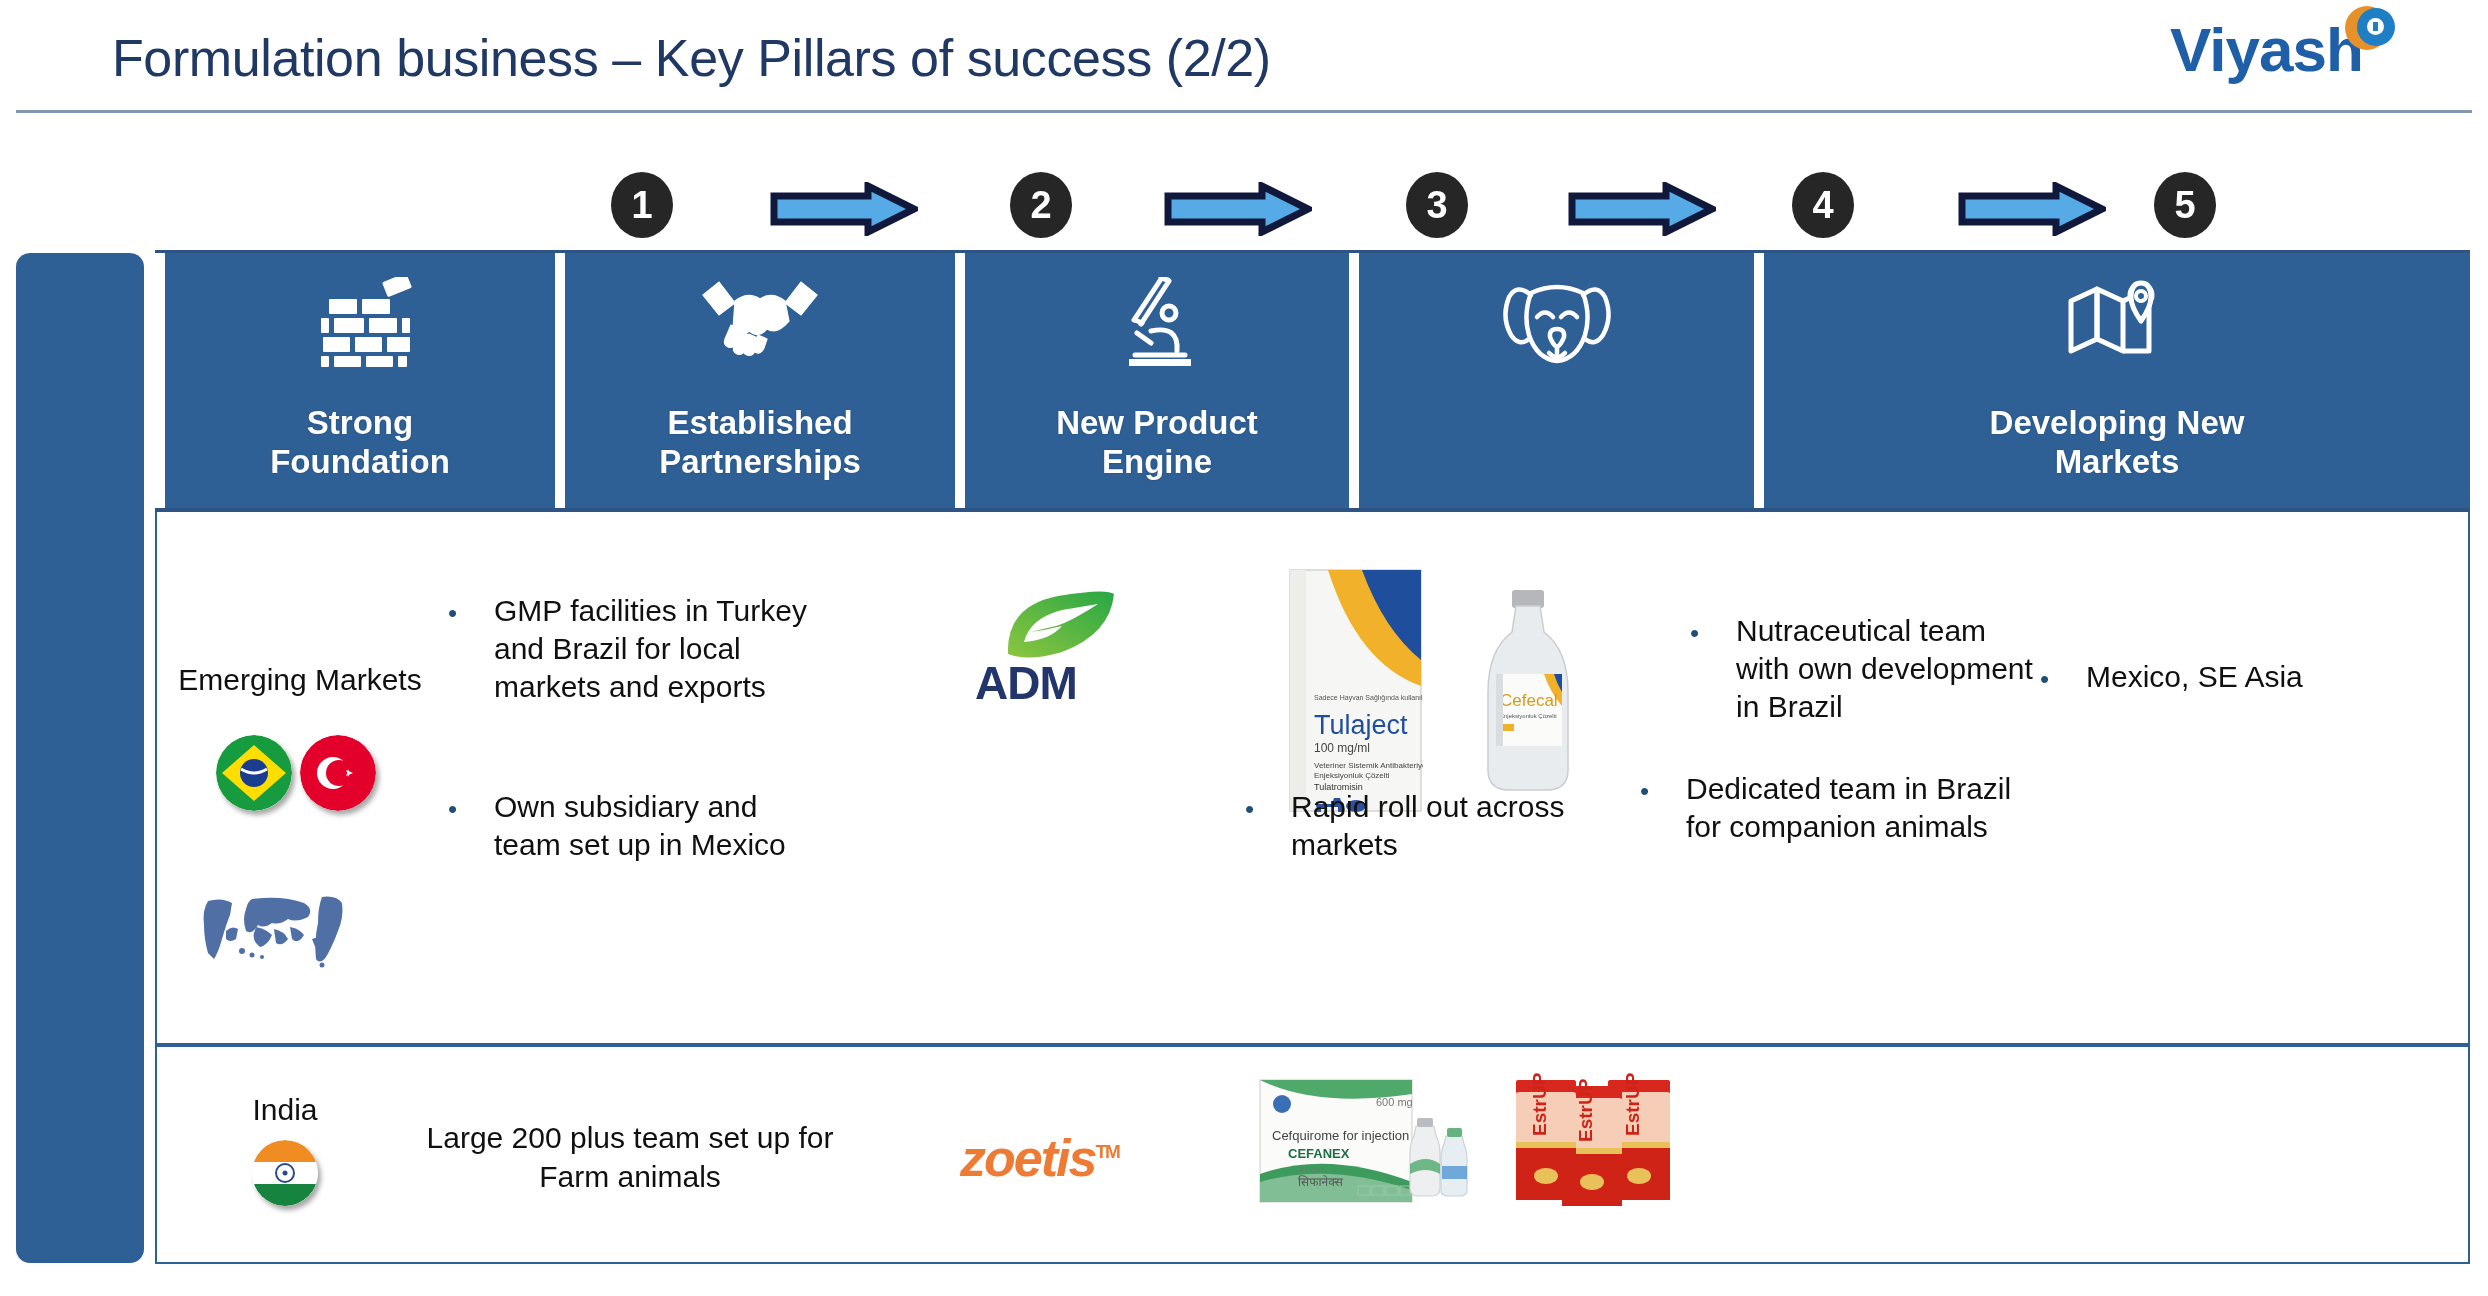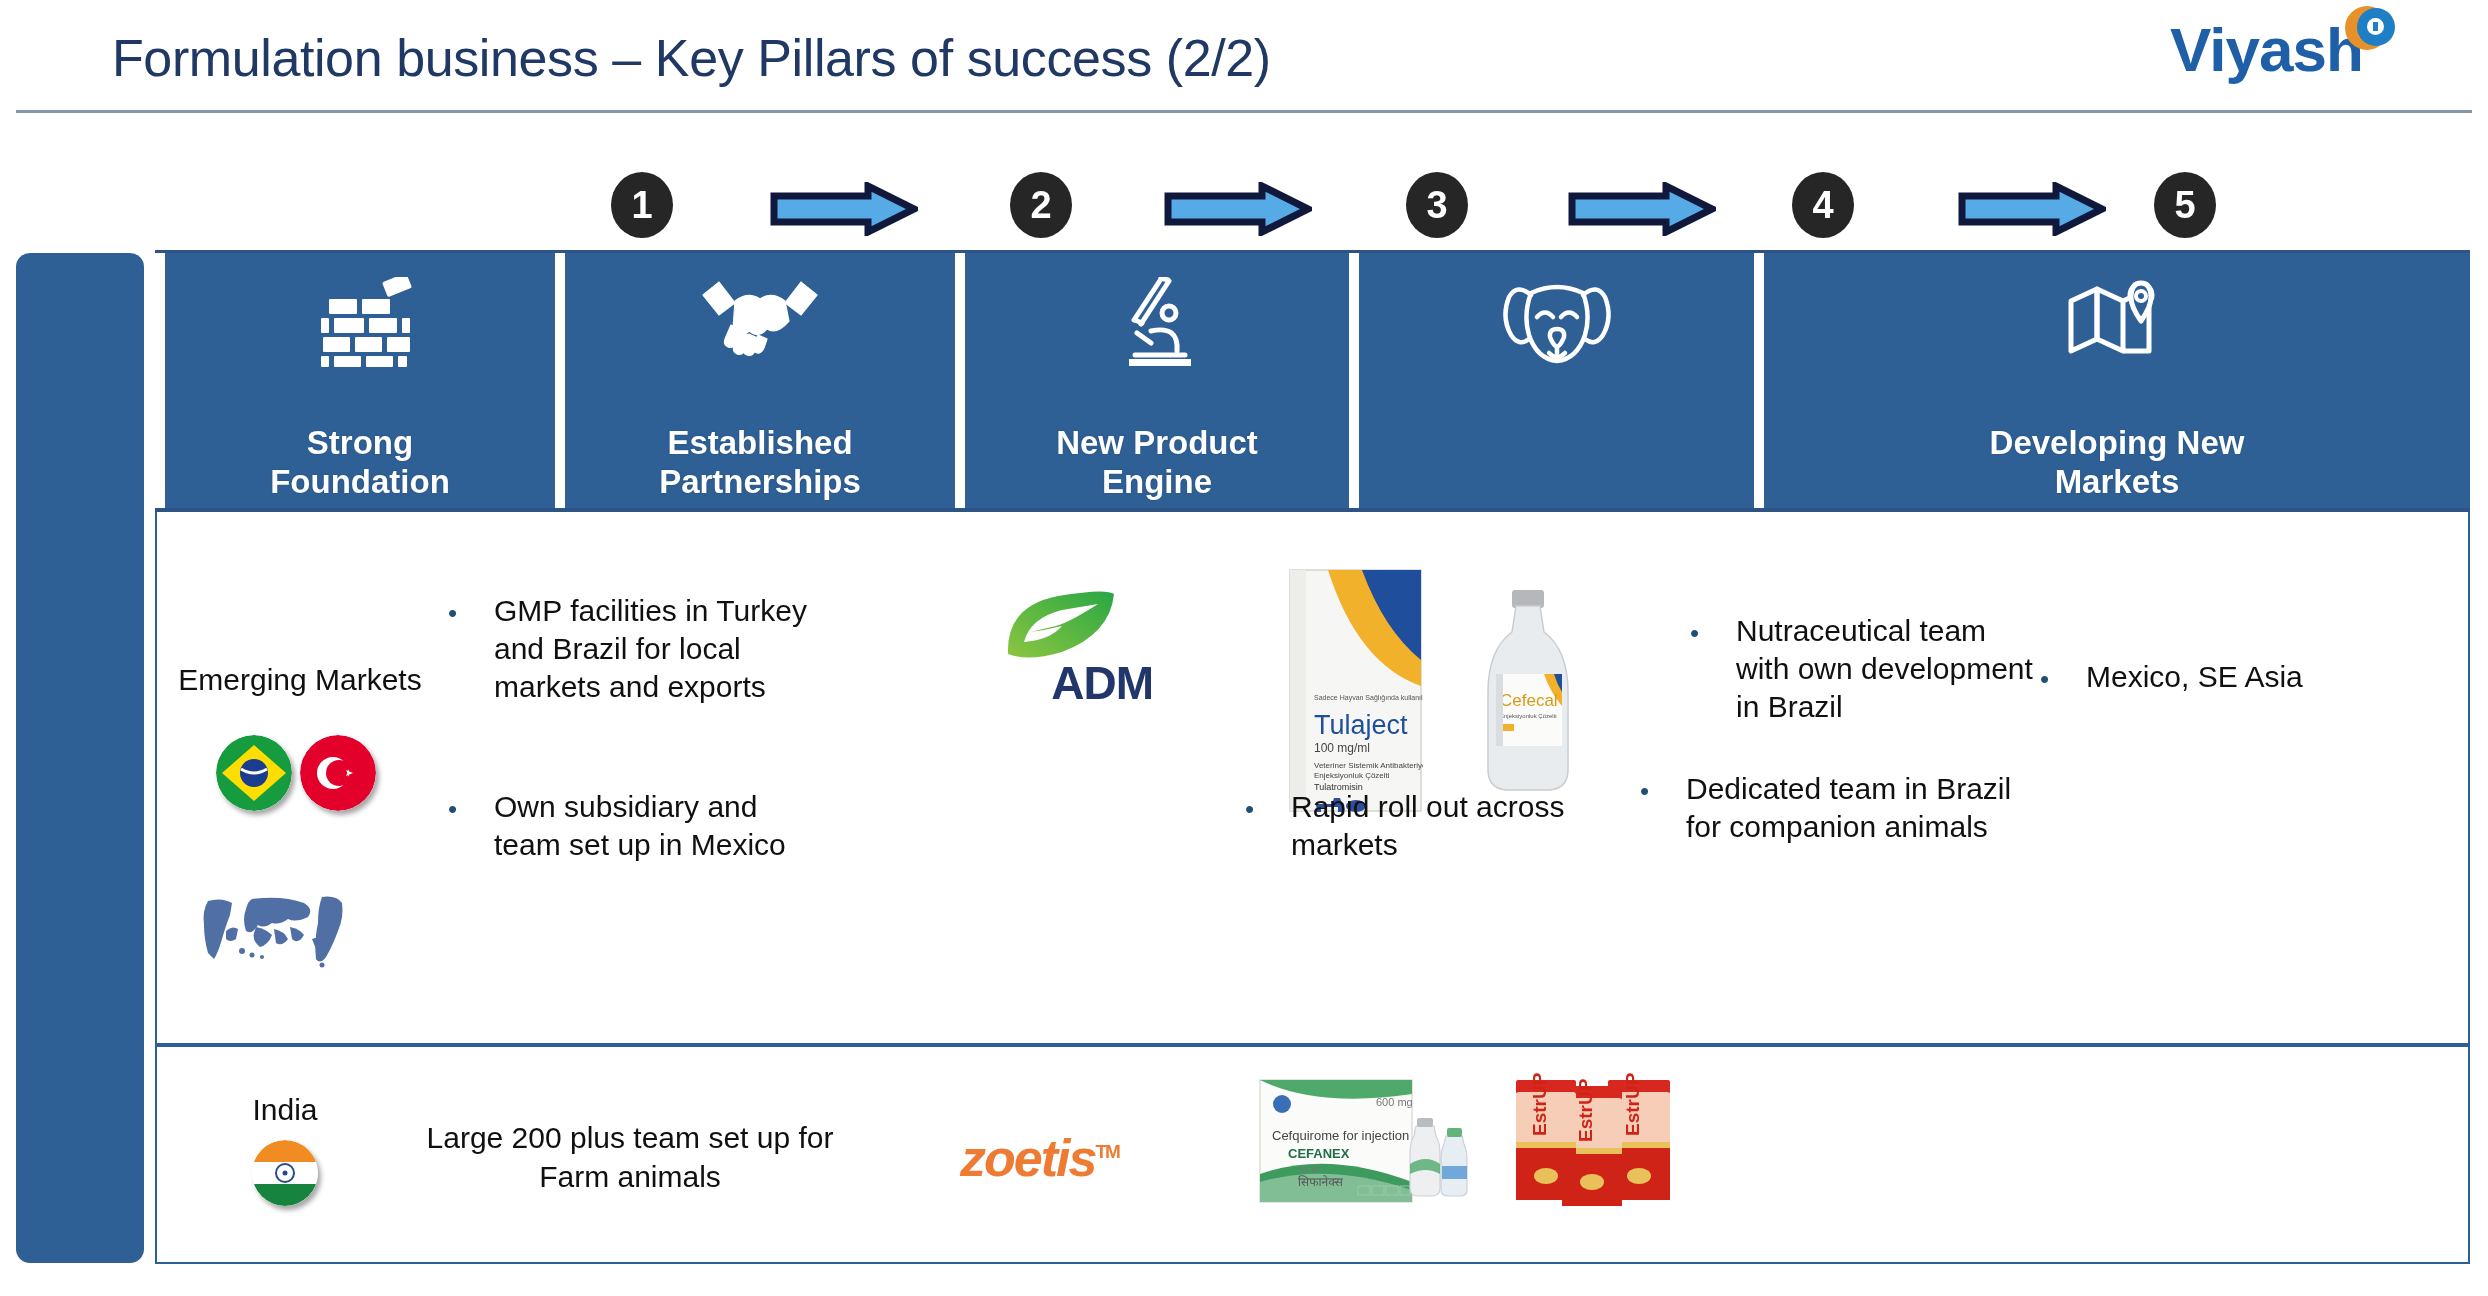--- a/index.html
+++ b/index.html
@@ -67,21 +67,21 @@
   #header-band{
     position:absolute;left:155px;top:250px;width:2315px;height:262px;
     background:#2E6096;
     border-top:3px solid #2E5486;border-bottom:4px solid #2E5486;
     box-sizing:border-box;
     display:flex;
   }
   .hdr-col{
     position:relative;height:100%;
     display:flex;flex-direction:column;align-items:center;justify-content:flex-end;
-    padding-bottom:6px;box-sizing:border-box;
+    padding-bottom:26px;box-sizing:border-box;
   }
   .hdr-div{ width:10px;height:100%;background:#ffffff;flex:0 0 10px; }
   .hdr-icon{ position:absolute;top:24px;left:50%;transform:translateX(-50%); }
   .hdr-label{
     color:#ffffff;font-weight:bold;font-size:33px;line-height:1.18;text-align:center;
     text-shadow:0 0 2px rgba(0,0,0,0.25);
   }
 
   
   .row-rule{ position:absolute;left:157px;width:2311px;height:4px;background:#2E6096; }
@@ -100,21 +100,21 @@
 
   
   .flag{
     position:relative;border-radius:50%;overflow:hidden;
     box-shadow:3px 4px 5px rgba(0,0,0,0.35);
   }
 
   
   #adm-logo{ position:absolute;left:975px;top:588px;width:170px;height:122px; }
   #adm-word{
-    position:absolute;left:8px;bottom:0;width:100%;text-align:right;
+    position:absolute;left:0;bottom:0;width:100%;text-align:left;
     font-size:46px;font-weight:bold;color:#22366B;letter-spacing:-1px;
   }
   #zoetis-logo{
     position:absolute;left:960px;top:1128px;width:180px;
     font-size:52px;font-weight:bold;font-style:italic;color:#EE7B33;
     letter-spacing:-2px;
   }
   #zoetis-tm{ font-size:19px;font-style:normal;vertical-align:super; }
 
   

